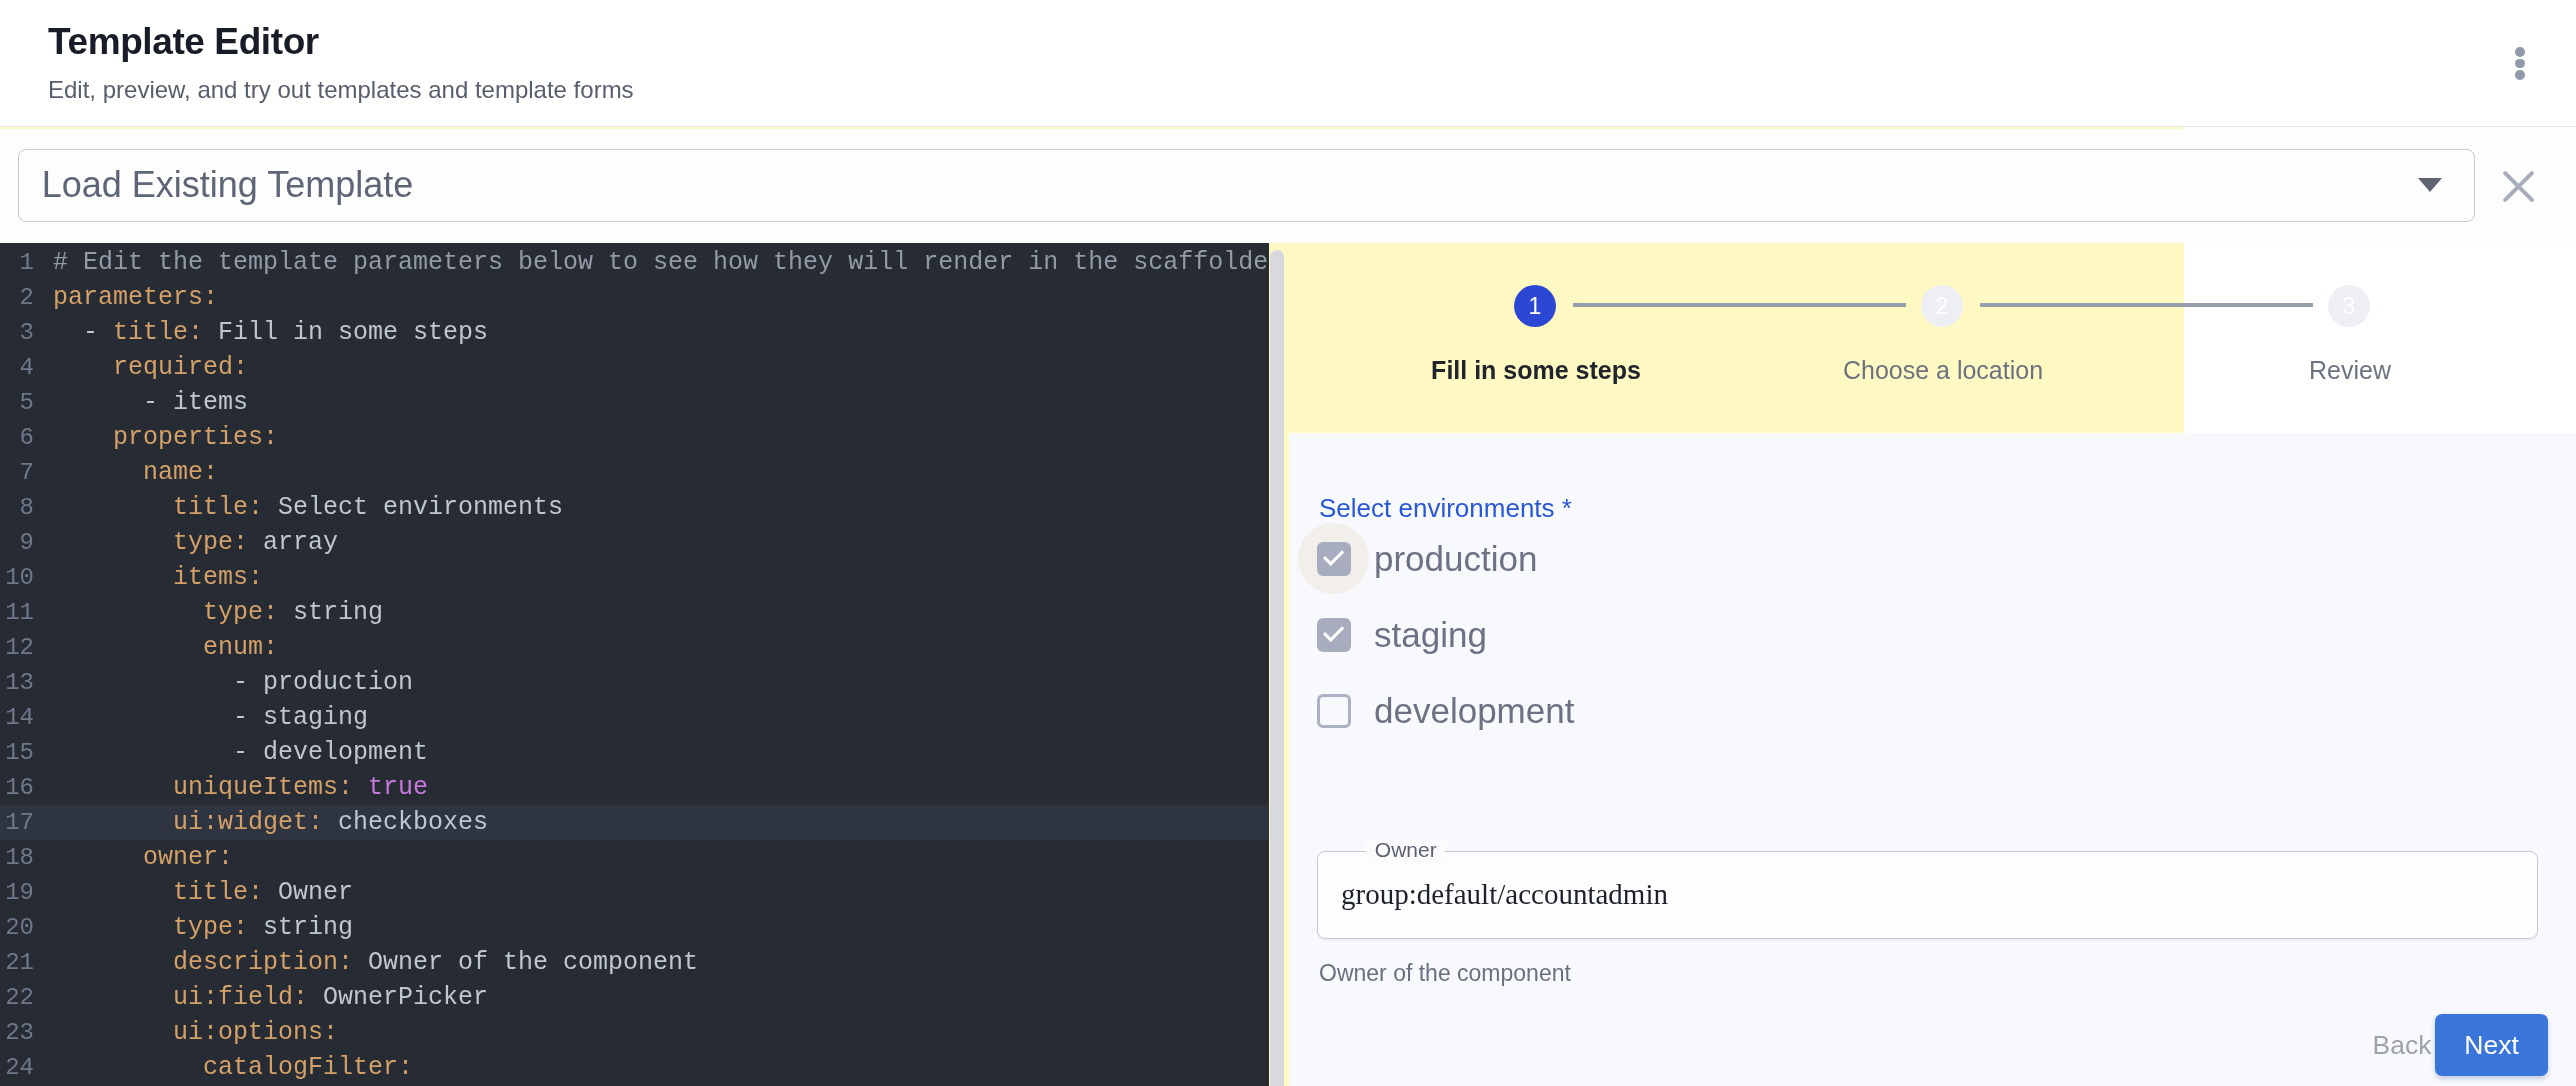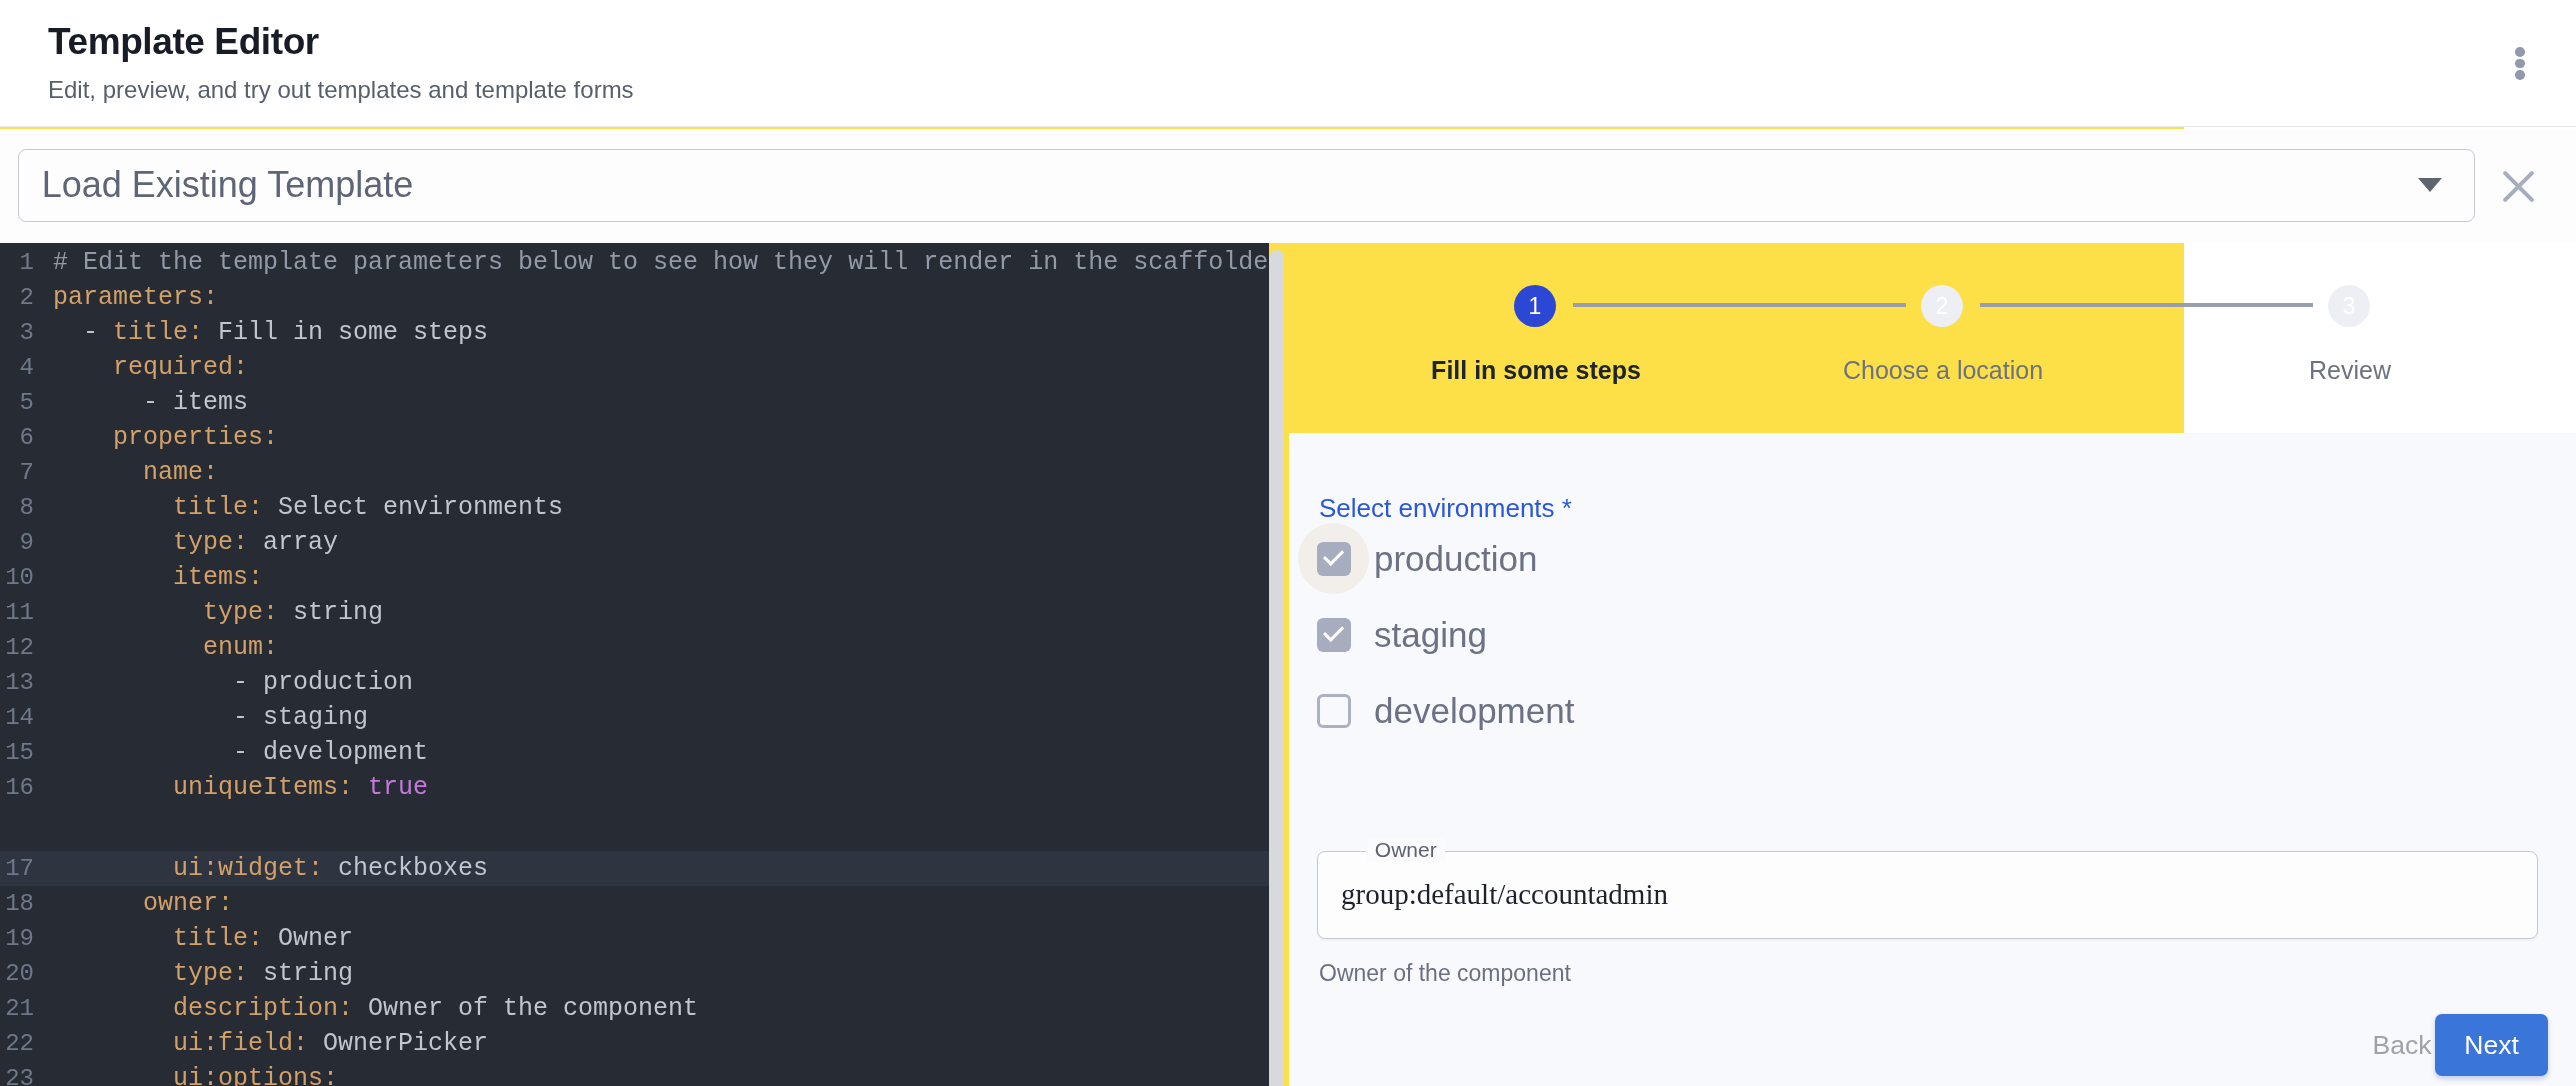--- a/index.html
+++ b/index.html
@@ -1,18 +1,18 @@
 <!DOCTYPE html>
 <html style="font-size:14px"><head>
 <meta charset="utf-8">
 <style>
   * { margin:0; padding:0; box-sizing:border-box; }
   html,body { width:2576px; height:1086px; overflow:hidden; background:#ffffff;
               font-family:"Liberation Sans", sans-serif; }
-  #app { position:relative; width:2184px; height:1086px; background:#fde047; }
+  #app { position:relative; width:2184px; height:1086px; background:#fef9c3; }
 
   
   .header { position:absolute; left:0; top:0; width:2576px; height:127px; background:#ffffff;
             border-bottom:1.8px solid #e7e9ee; }
   .page-title { position:absolute; left:48px; top:21px; font-size:37px; font-weight:700;
                 color:#171c26; letter-spacing:-0.4px; }
   .page-subtitle { position:absolute; left:48px; top:76px; font-size:24px; color:#575e6c; }
   .kebab { position:absolute; left:2495px; top:35px; width:50px; height:57px; cursor:pointer;
            display:flex; flex-direction:column; align-items:center; justify-content:center; gap:1.8px; }
   .kebab .dot { width:9.7px; height:9.7px; border-radius:50%; background:#9299ac; }
@@ -26,21 +26,21 @@
   .select-caret { position:absolute; right:32px; top:28px; width:0; height:0;
                   border-left:12.4px solid transparent; border-right:12.4px solid transparent;
                   border-top:14px solid #5f6570; }
   .clear-btn { position:absolute; left:2498px; top:37px; width:41px; height:41px; cursor:pointer; }
 
   
   .editor { position:absolute; left:0; top:243px; width:1269px; height:843px; background:#262b34;
             overflow:hidden; padding-top:1.8px; cursor:text; }
   .code-row { position:relative; height:35px; line-height:35px; white-space:pre;
               font-family:"Liberation Mono", monospace; font-size:25px; }
-  .code-row.active { background:#2e3440;margin-top:46px; }
+  .code-row.active { background:#2e3440; }
   .ln { position:absolute; left:0; top:0; width:34px; text-align:right; color:#6f7889;
         font-size:24px; }
   .code { position:absolute; left:53px; top:0; }
   .seg-comment { color:#929aa6; }
   .seg-key     { color:#d3a067; }
   .seg-plain   { color:#c0c6d0; }
   .seg-bool    { color:#c678dd; }
 
   
   .pane-divider { position:absolute; left:1270px; top:250px; width:14px; height:836px;

